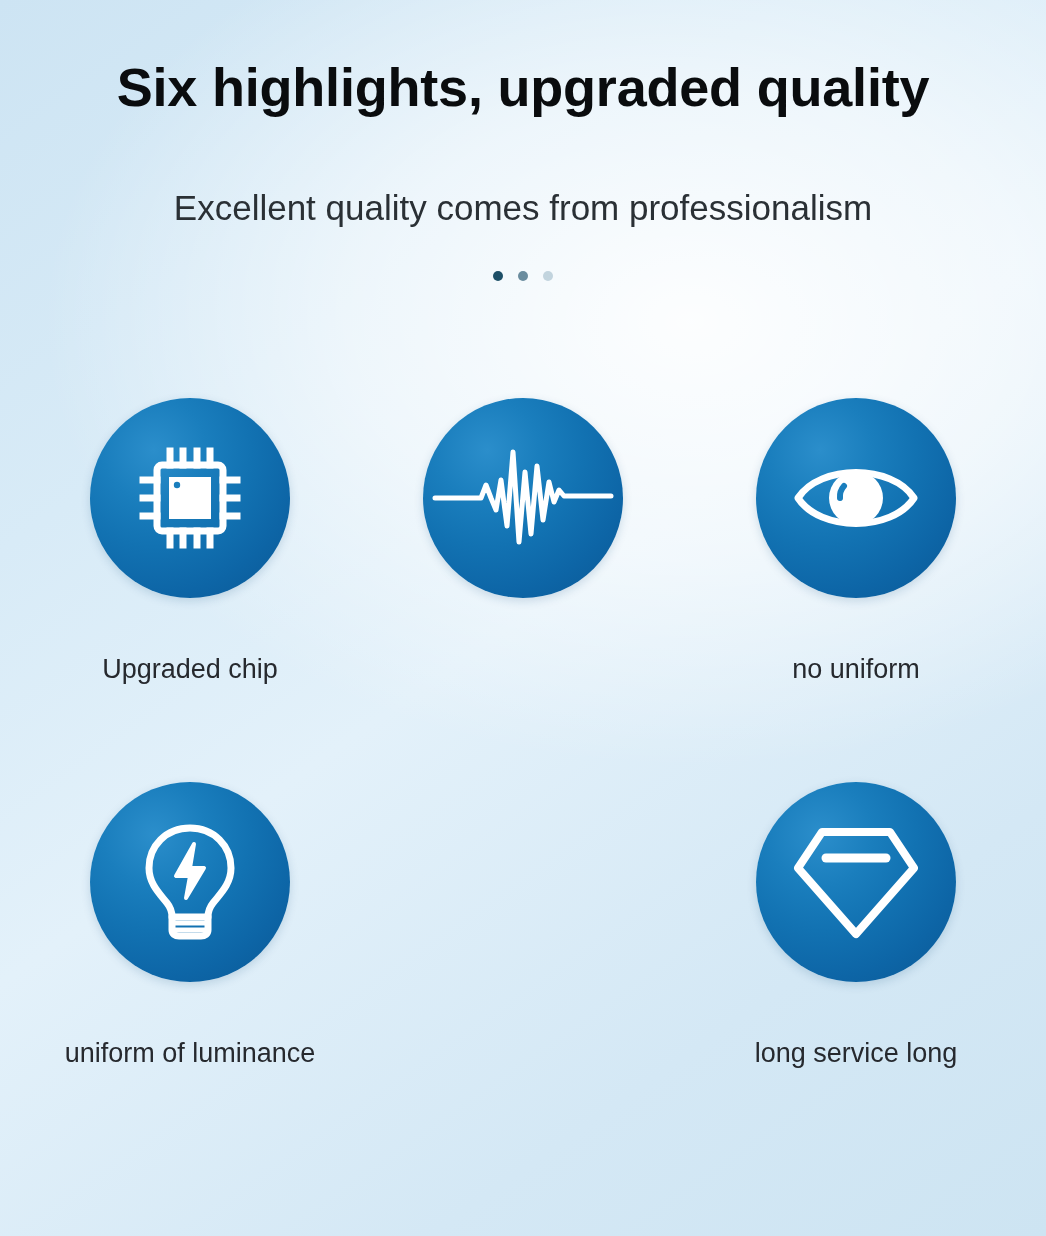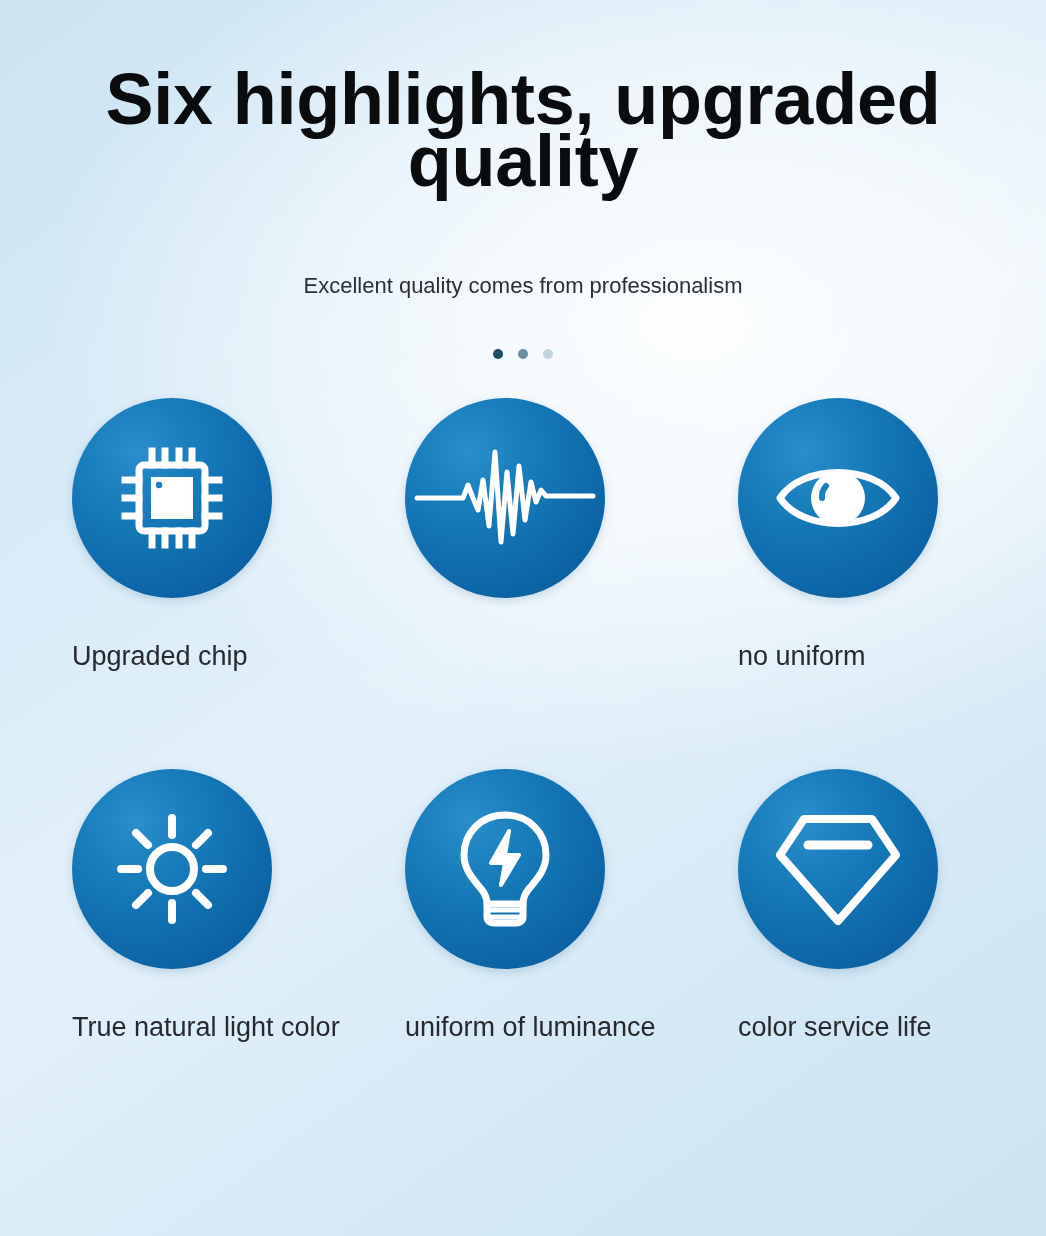--- a/index.html
+++ b/index.html
@@ -24,31 +24,31 @@
       linear-gradient(145deg, #cde4f3 0%, #d8ebf7 28%, #e3f1fa 50%, #d4e8f5 78%, #cde4f2 100%);
     overflow: hidden;
   }
 
   
   .header {
     padding-top: 52px;
     text-align: center;
   }
   .title {
-    margin: 16px;
-    font-size: 72px;
+    margin: 4px;
+    font-size: 54px;
     line-height: 62px;
     font-weight: 700;
     color: #0a0c0e;
     letter-spacing: -0.2px;
   }
   .subtitle {
     margin: 12px;
     padding-top: 62px;
-    font-size: 22px;
+    font-size: 35px;
     line-height: 32px;
     font-weight: 400;
     color: #2a3035;
   }
 
   .dots {
     margin-top: 46px;
     display: flex;
     justify-content: center;
     align-items: center;
@@ -77,21 +77,22 @@
     justify-content: space-between;
     padding: 0 72px;
     box-sizing: border-box;
   }
   .row-2 { margin-top: 97px; }
 
   .cell {
     width: 236px;
     display: flex;
     flex-direction: column;
-    align-items: flex-start;
+    align-items: center;
+    gap: 13px;
   }
 
   .badge {
     width: 200px;
     height: 200px;
     border-radius: 50%;
     position: relative;
     background:
       radial-gradient(circle at 32% 26%, #2b8ecb 0%, #1a7ebd 26%, #1272b2 48%, #0d65a6 72%, #0a5794 100%);
     box-shadow: 0 3px 10px rgba(10, 70, 120, 0.17);
@@ -187,38 +188,20 @@
             </svg>
           </span>
         </div>
         <div class="cell-label">no uniform</div>
       </div>
 
     </div>
 
     <div class="row row-2">
 
-      <div class="cell">
-        <div class="badge">
-          <span>
-            <svg width="110" height="110" viewBox="0 0 110 110" fill="none" stroke="#ffffff" stroke-width="8" stroke-linecap="round">
-              <circle cx="55" cy="55" r="22"></circle>
-              <line x1="55" y1="4" x2="55" y2="21"></line>
-              <line x1="55" y1="89" x2="55" y2="106"></line>
-              <line x1="4" y1="55" x2="21" y2="55"></line>
-              <line x1="89" y1="55" x2="106" y2="55"></line>
-              <line x1="19" y1="19" x2="31" y2="31"></line>
-              <line x1="79" y1="79" x2="91" y2="91"></line>
-              <line x1="19" y1="91" x2="31" y2="79"></line>
-              <line x1="79" y1="31" x2="91" y2="19"></line>
-            </svg>
-          </span>
-        </div>
-        <div class="cell-label">True natural light color</div>
-      </div>
 
       <div class="cell">
         <div class="badge">
           <span>
             <svg width="104" height="120" viewBox="0 0 104 120" fill="none" stroke="#ffffff" stroke-width="7" stroke-linejoin="round" stroke-linecap="round">
               <path d="M52 6 C28 6, 11 24, 11 46 C11 62, 22 72, 29 81 C33 86, 34 90, 34 95
                        L70 95 C70 90, 71 86, 75 81 C82 72, 93 62, 93 46 C93 24, 76 6, 52 6 Z"></path>
               <path d="M34 95 L34 108 C34 112, 37 114, 41 114 L63 114 C67 114, 70 112, 70 108 L70 95"></path>
               <line x1="36" y1="101" x2="68" y2="101" stroke-width="5"></line>
               <line x1="37" y1="108" x2="67" y2="108" stroke-width="5"></line>
@@ -231,19 +214,19 @@
 
       <div class="cell">
         <div class="badge">
           <span>
             <svg width="128" height="116" viewBox="0 0 128 116" fill="none" stroke="#ffffff" stroke-width="8" stroke-linejoin="round" stroke-linecap="round">
               <path d="M30 8 L98 8 L122 44 L64 110 L6 44 Z"></path>
               <line x1="34" y1="34" x2="94" y2="34" stroke-width="9"></line>
             </svg>
           </span>
         </div>
-        <div class="cell-label">color service life</div>
+        <div class="cell-label">long service long</div>
       </div>
 
     </div>
 
   </div>
 </div>
 
 </body></html>

